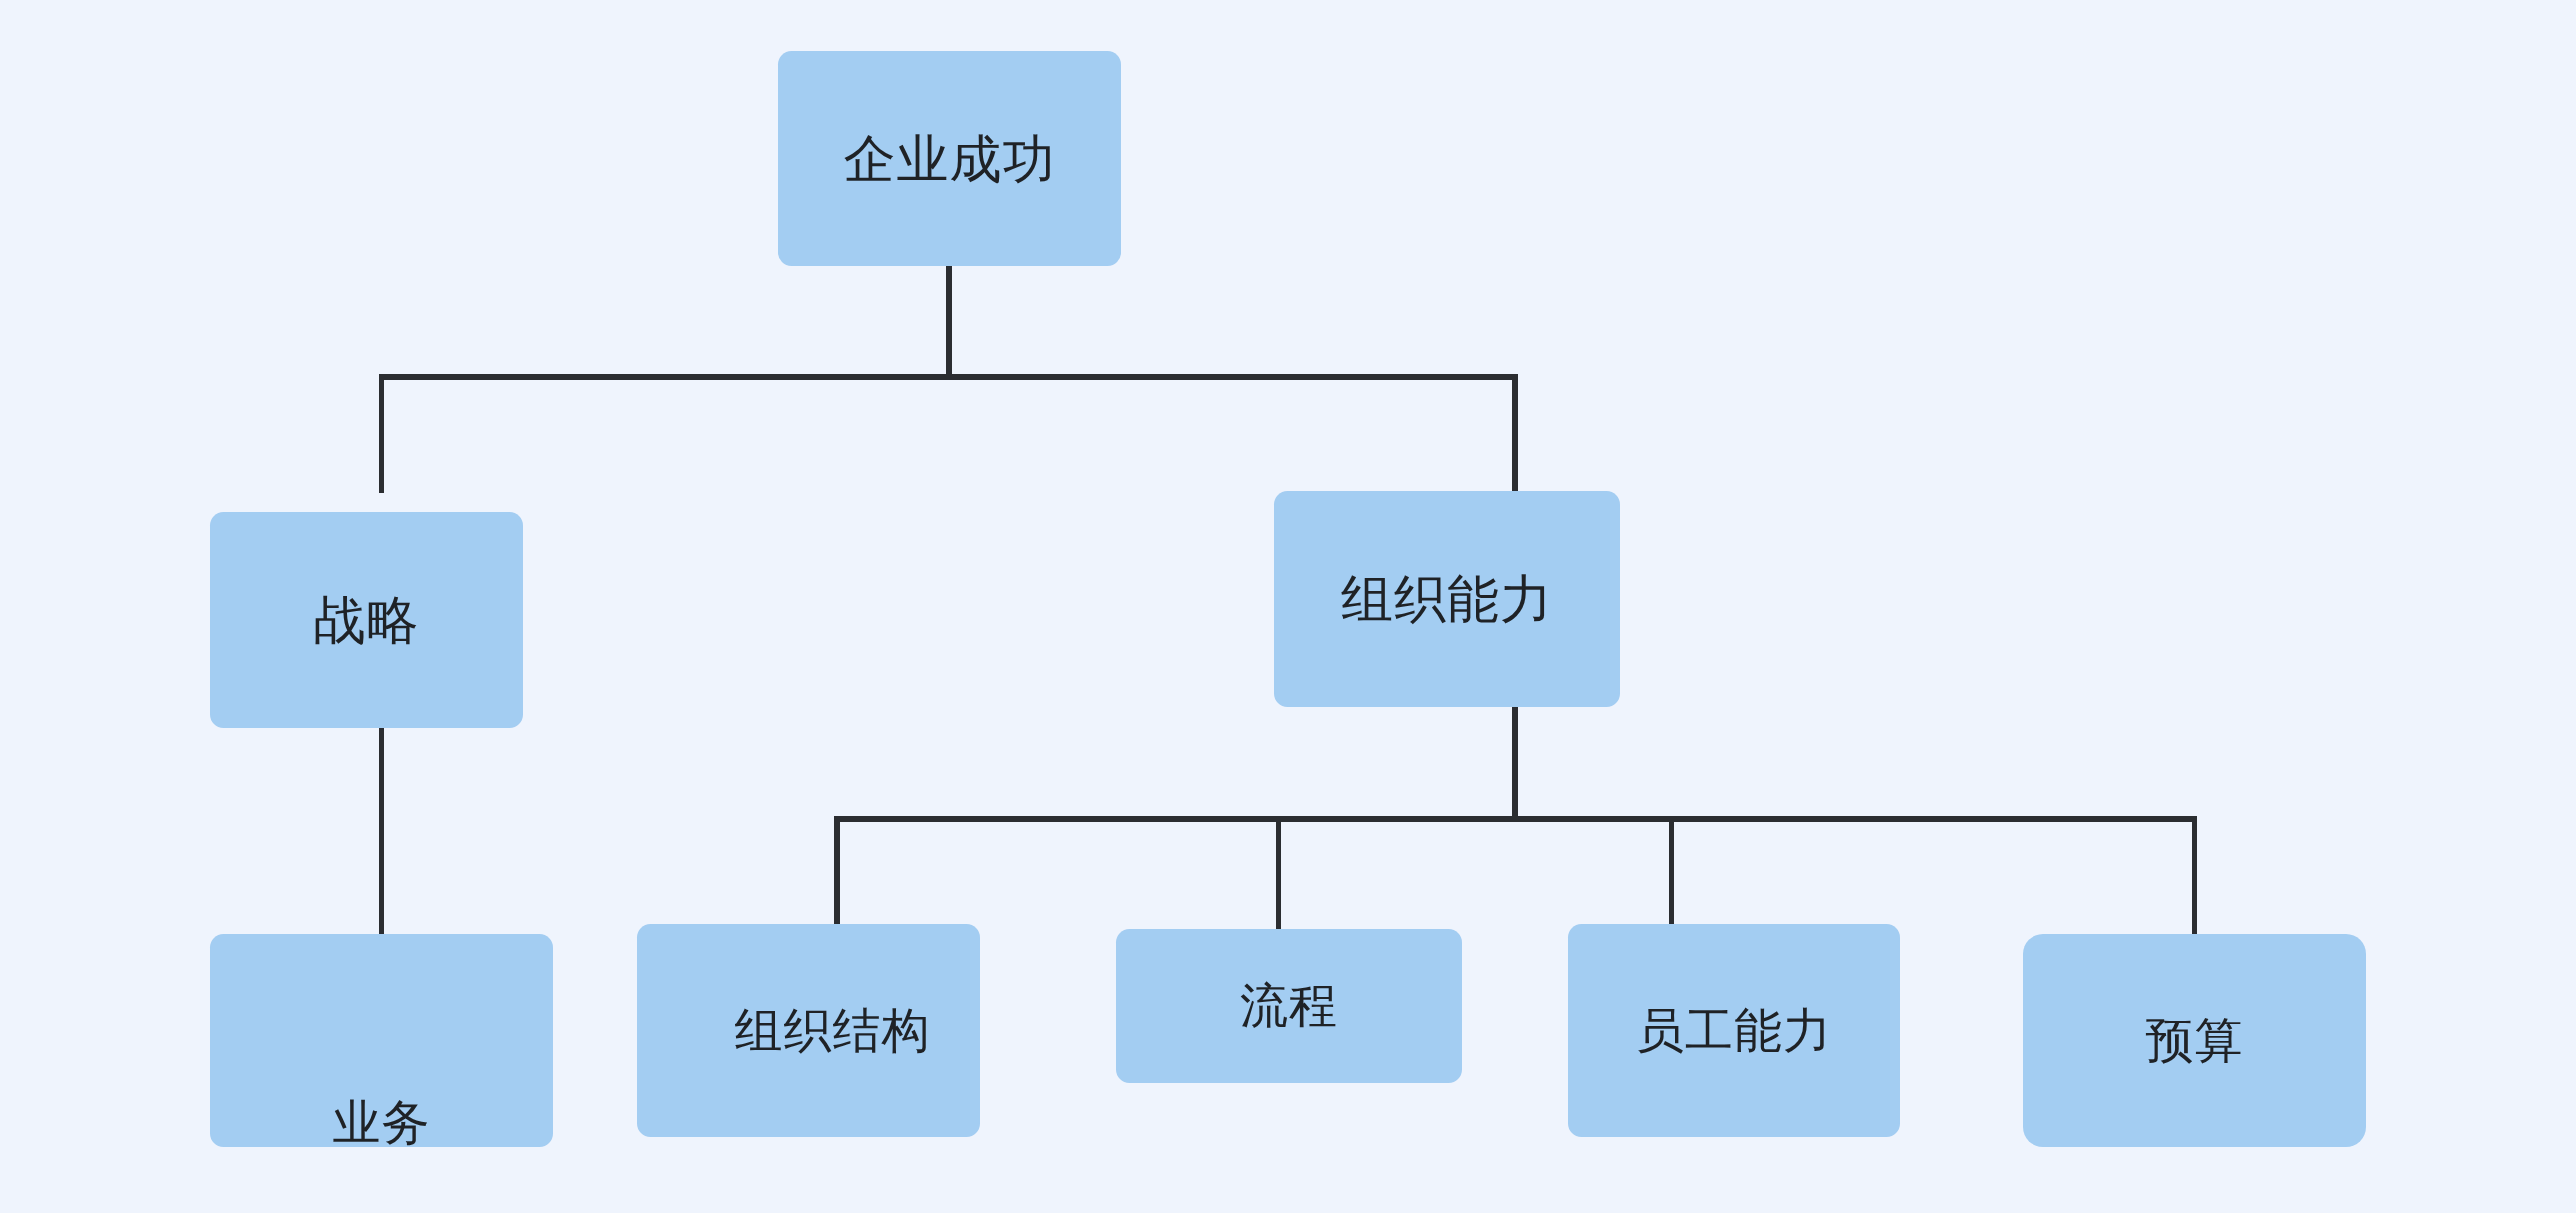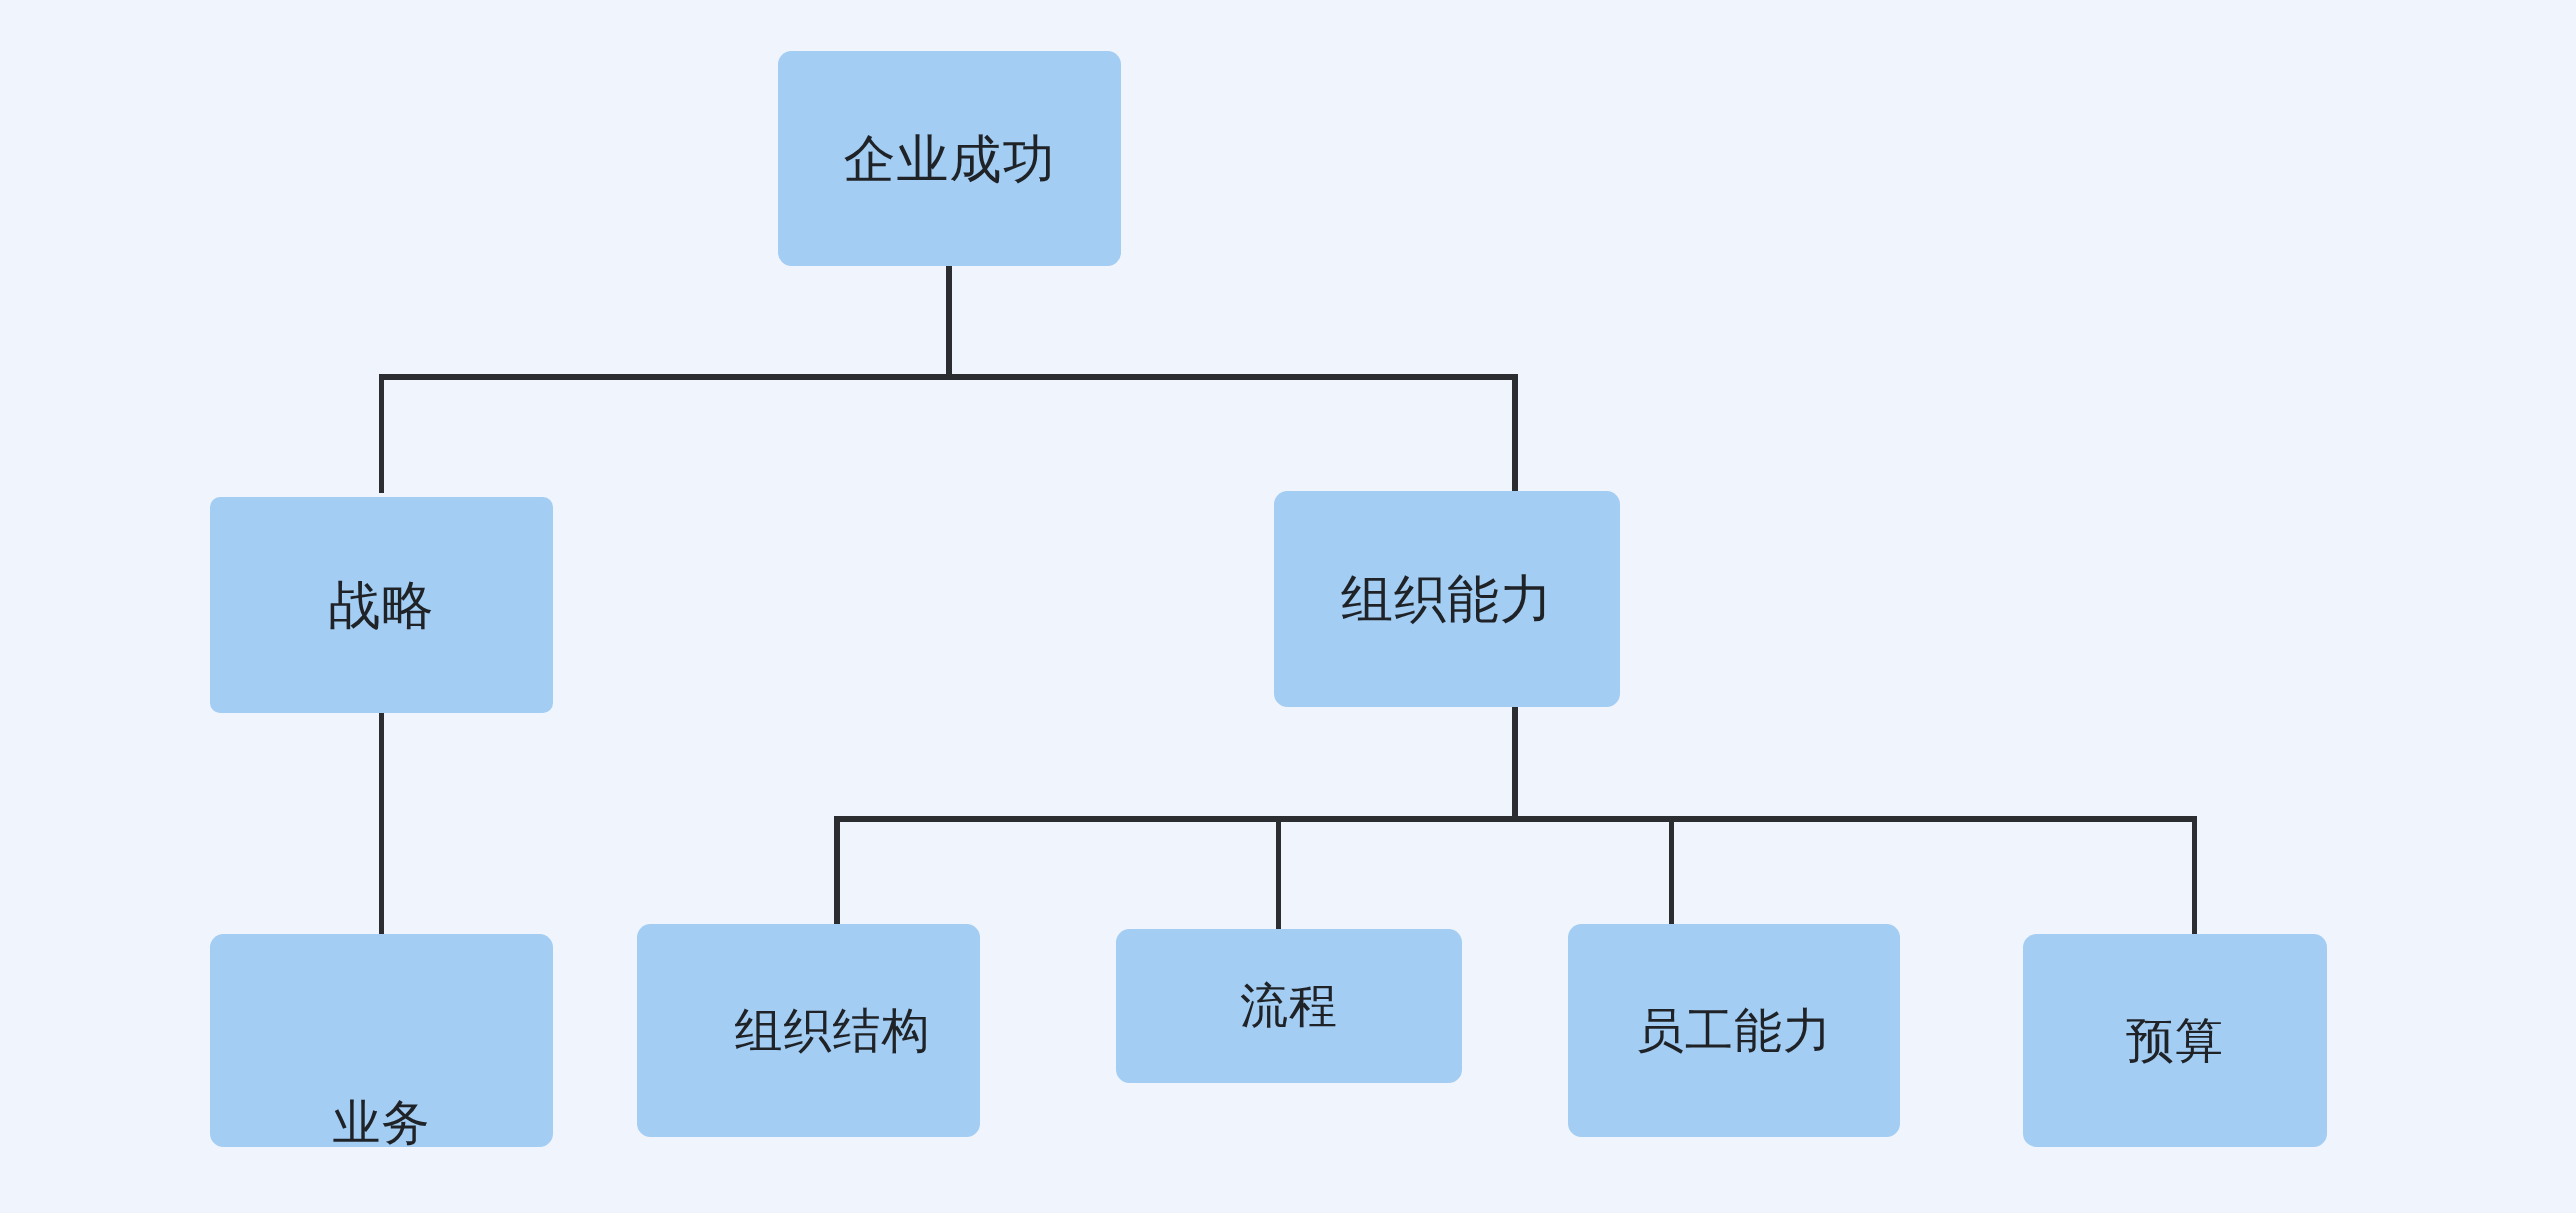--- a/index.html
+++ b/index.html
@@ -47,28 +47,28 @@
     user-select: none;
     z-index: 2;
   }
   .node .node-label {
     display: block;
     text-align: center;
     white-space: nowrap;
   }
 
   .node-root       { left: 778px;  top: 51px;  width: 343px; height: 215px; }
-  .node-strategy   { left: 210px;  top: 497px; width: 343px; height: 216px; border-radius: 10px; }
+  .node-strategy   { left: 210px;  top: 512px; width: 313px; height: 216px; }
   .node-orgcap     { left: 1274px; top: 491px; width: 346px; height: 216px; }
 
   .node-business   { left: 210px;  top: 934px;  width: 343px; height: 213px; align-items: flex-end; }
   .node-orgstruct  { left: 637px;  top: 924px;  width: 343px; height: 213px; padding-left: 48px; }
   .node-process    { left: 1116px; top: 929px;  width: 346px; height: 154px; }
   .node-staffcap   { left: 1568px; top: 924px;  width: 332px; height: 213px; }
-  .node-budget     { left: 2023px; top: 934px;  width: 304px; height: 213px; }
+  .node-budget     { left: 2023px; top: 934px;  width: 343px; height: 213px; border-radius: 20px; }
 
   .node-root .node-label,
   .node-strategy .node-label,
   .node-orgcap .node-label { font-size: 52px; }
 
   .node-business .node-label,
   .node-orgstruct .node-label,
   .node-process .node-label,
   .node-staffcap .node-label,
   .node-budget .node-label { font-size: 48px; }

